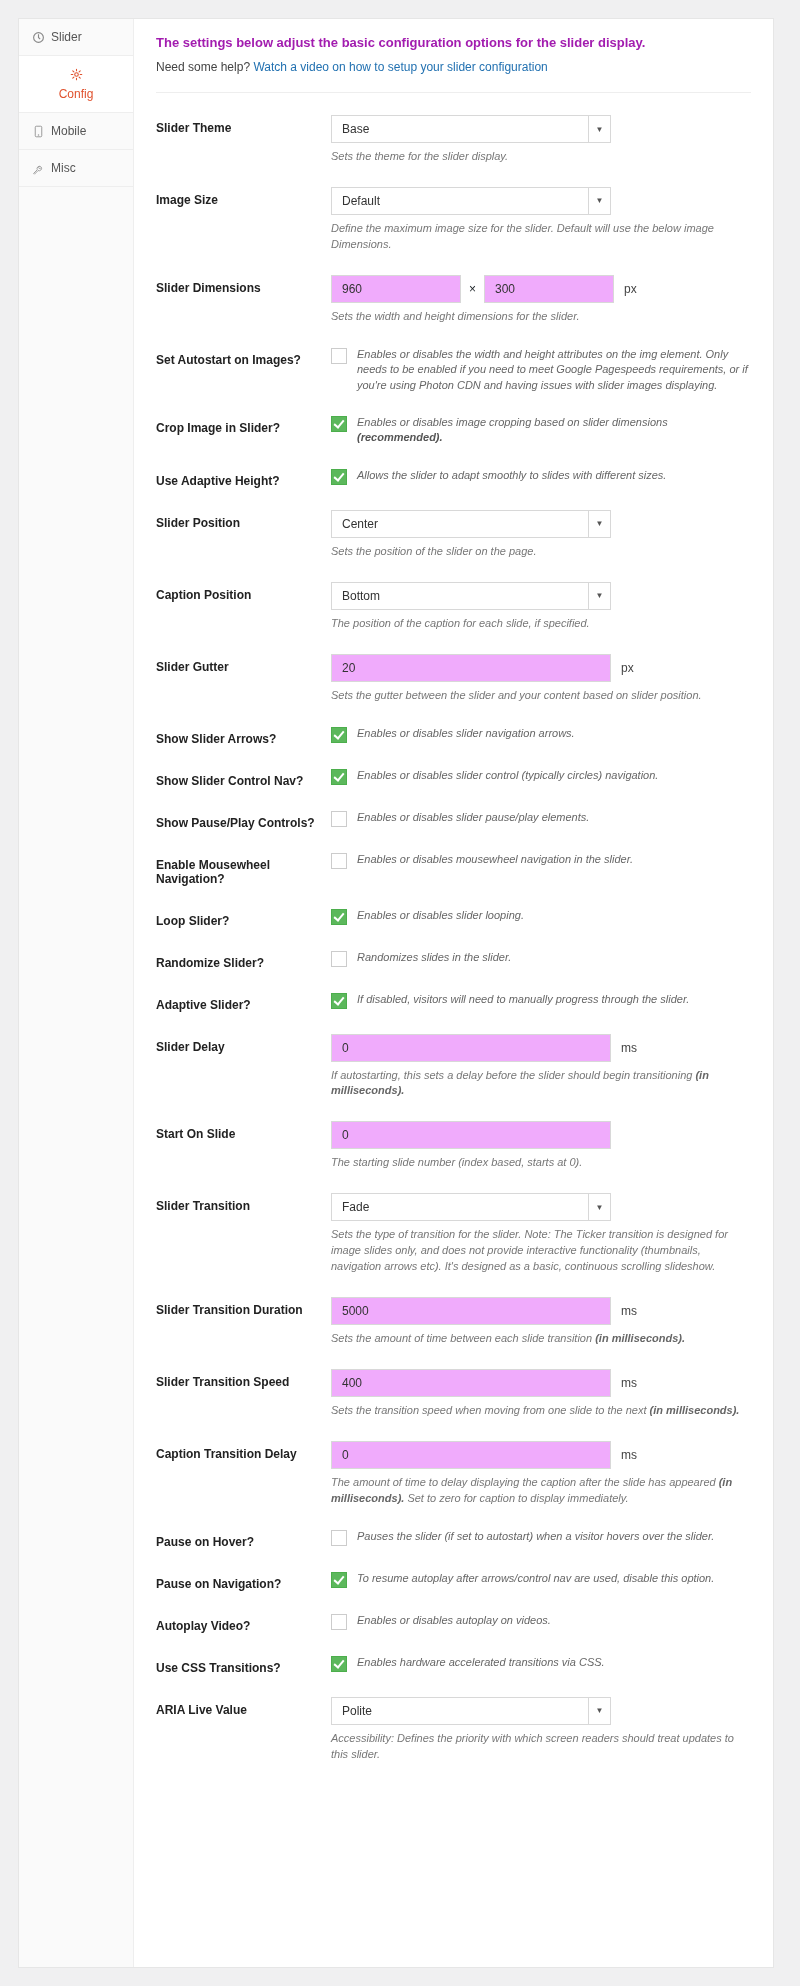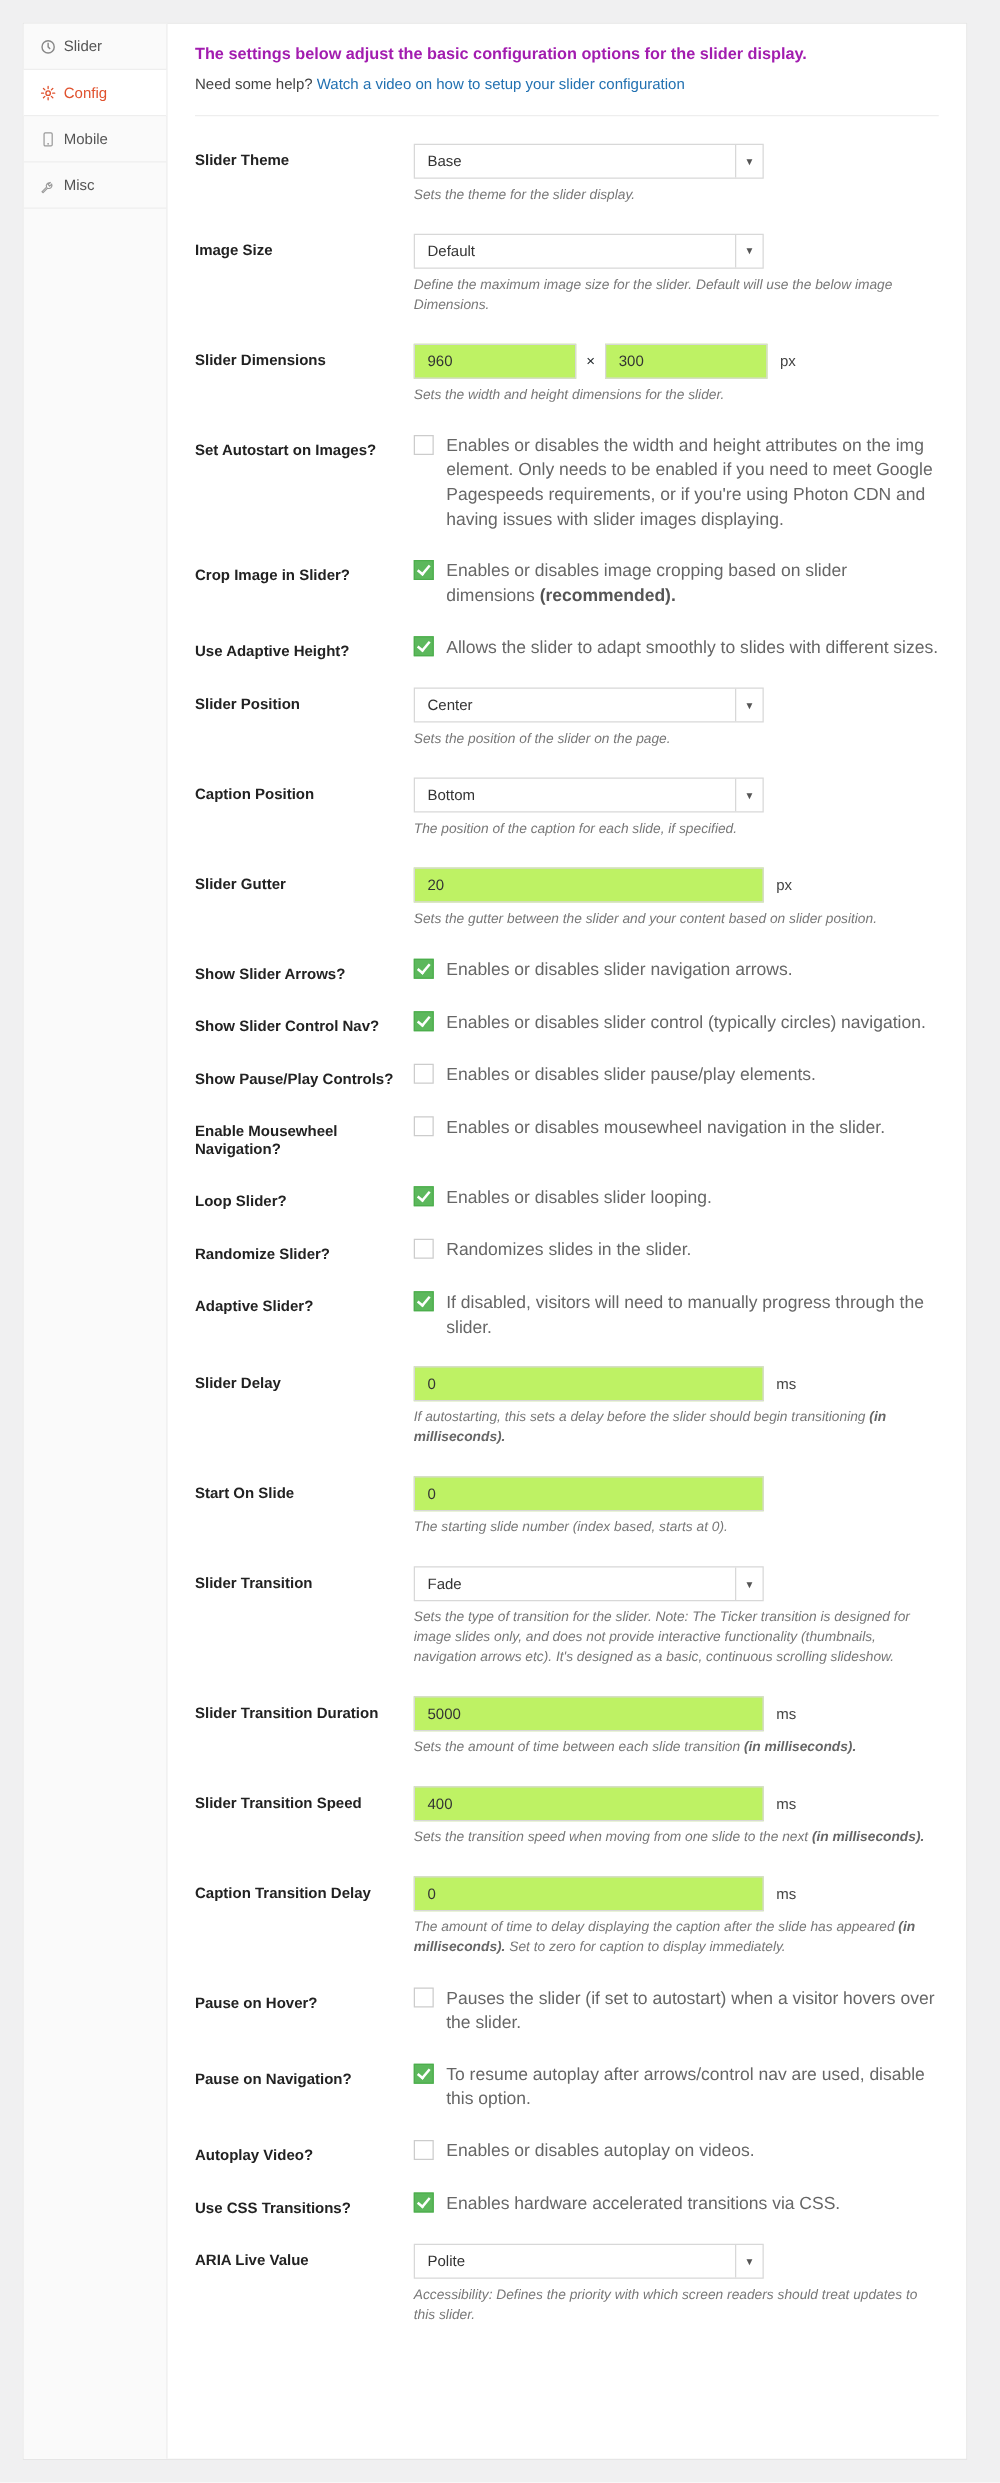--- a/index.html
+++ b/index.html
@@ -33,20 +33,21 @@
     font-size: 12px;
     color: #555;
     border-bottom: 1px solid #eee;
     cursor: pointer;
   }
   .sidebar-item.active {
     background: #fff;
     color: #e0522e;
     font-weight: 500;
     position: relative;
+    flex-direction: column;
   }
   .sidebar-item .icon { width: 14px; height: 14px; display: inline-flex; align-items:center; justify-content:center; }
   .main {
     flex: 1;
     padding: 16px 22px 30px 22px;
   }
   .heading {
     font-size: 13px;
     font-weight: 700;
     color: #a21caf;
@@ -69,41 +70,41 @@
   }
   .select-value { flex: 1; padding: 0 10px; display:flex; align-items:center; font-size:12px; color:#333; }
   .select-caret {
     width: 22px; border-left: 1px solid #d8d8d8;
     display:flex; align-items:center; justify-content:center;
     color:#555; font-size:8px;
   }
   .text-input {
     height: 28px; border: 1px solid #d8d8d8;
     padding: 0 10px; font-size:12px; color:#333;
-    background:#bef264; display:inline-flex; align-items:center;
+    background:#f0abfc; display:inline-flex; align-items:center;
   }
   .dim-row { display:flex; align-items:center; gap:8px; }
   .input-num { width:130px; }
   .input-wide { width:280px; }
   .unit { font-size:12px; color:#444; margin-left:2px; }
   .hint { font-size: 11px; font-style: italic; color: #777; margin-top: 6px; line-height: 1.45; }
   .hint b { font-weight:700; color:#666; font-style: italic; }
 
   .check-row { display:flex; align-items:flex-start; gap:10px; }
   .checkbox {
     width: 16px; height: 16px; border: 1px solid #ccc; background:#fff;
     display:inline-flex; align-items:center; justify-content:center; flex-shrink:0;
     margin-top:1px;
   }
   .checkbox.checked { background:#5cb85c; border-color:#4cae4c; }
   .checkbox.checked::after {
     content:""; width:8px; height:4px; border:2px solid #fff; border-top:none; border-right:none;
     transform: rotate(-50deg); margin-top:-2px;
   }
-  .check-desc { font-size:14px; color:#666; line-height:1.4; }
+  .check-desc { font-size:11px; font-style: italic; color:#666; line-height:1.4; }
   .check-desc b { font-weight:700; color:#555; }
 </style>
 </head>
 <body>
 
 <div class="container">
   <div class="panel">
     <div class="sidebar">
       <div class="sidebar-item">
         <span class="icon">

